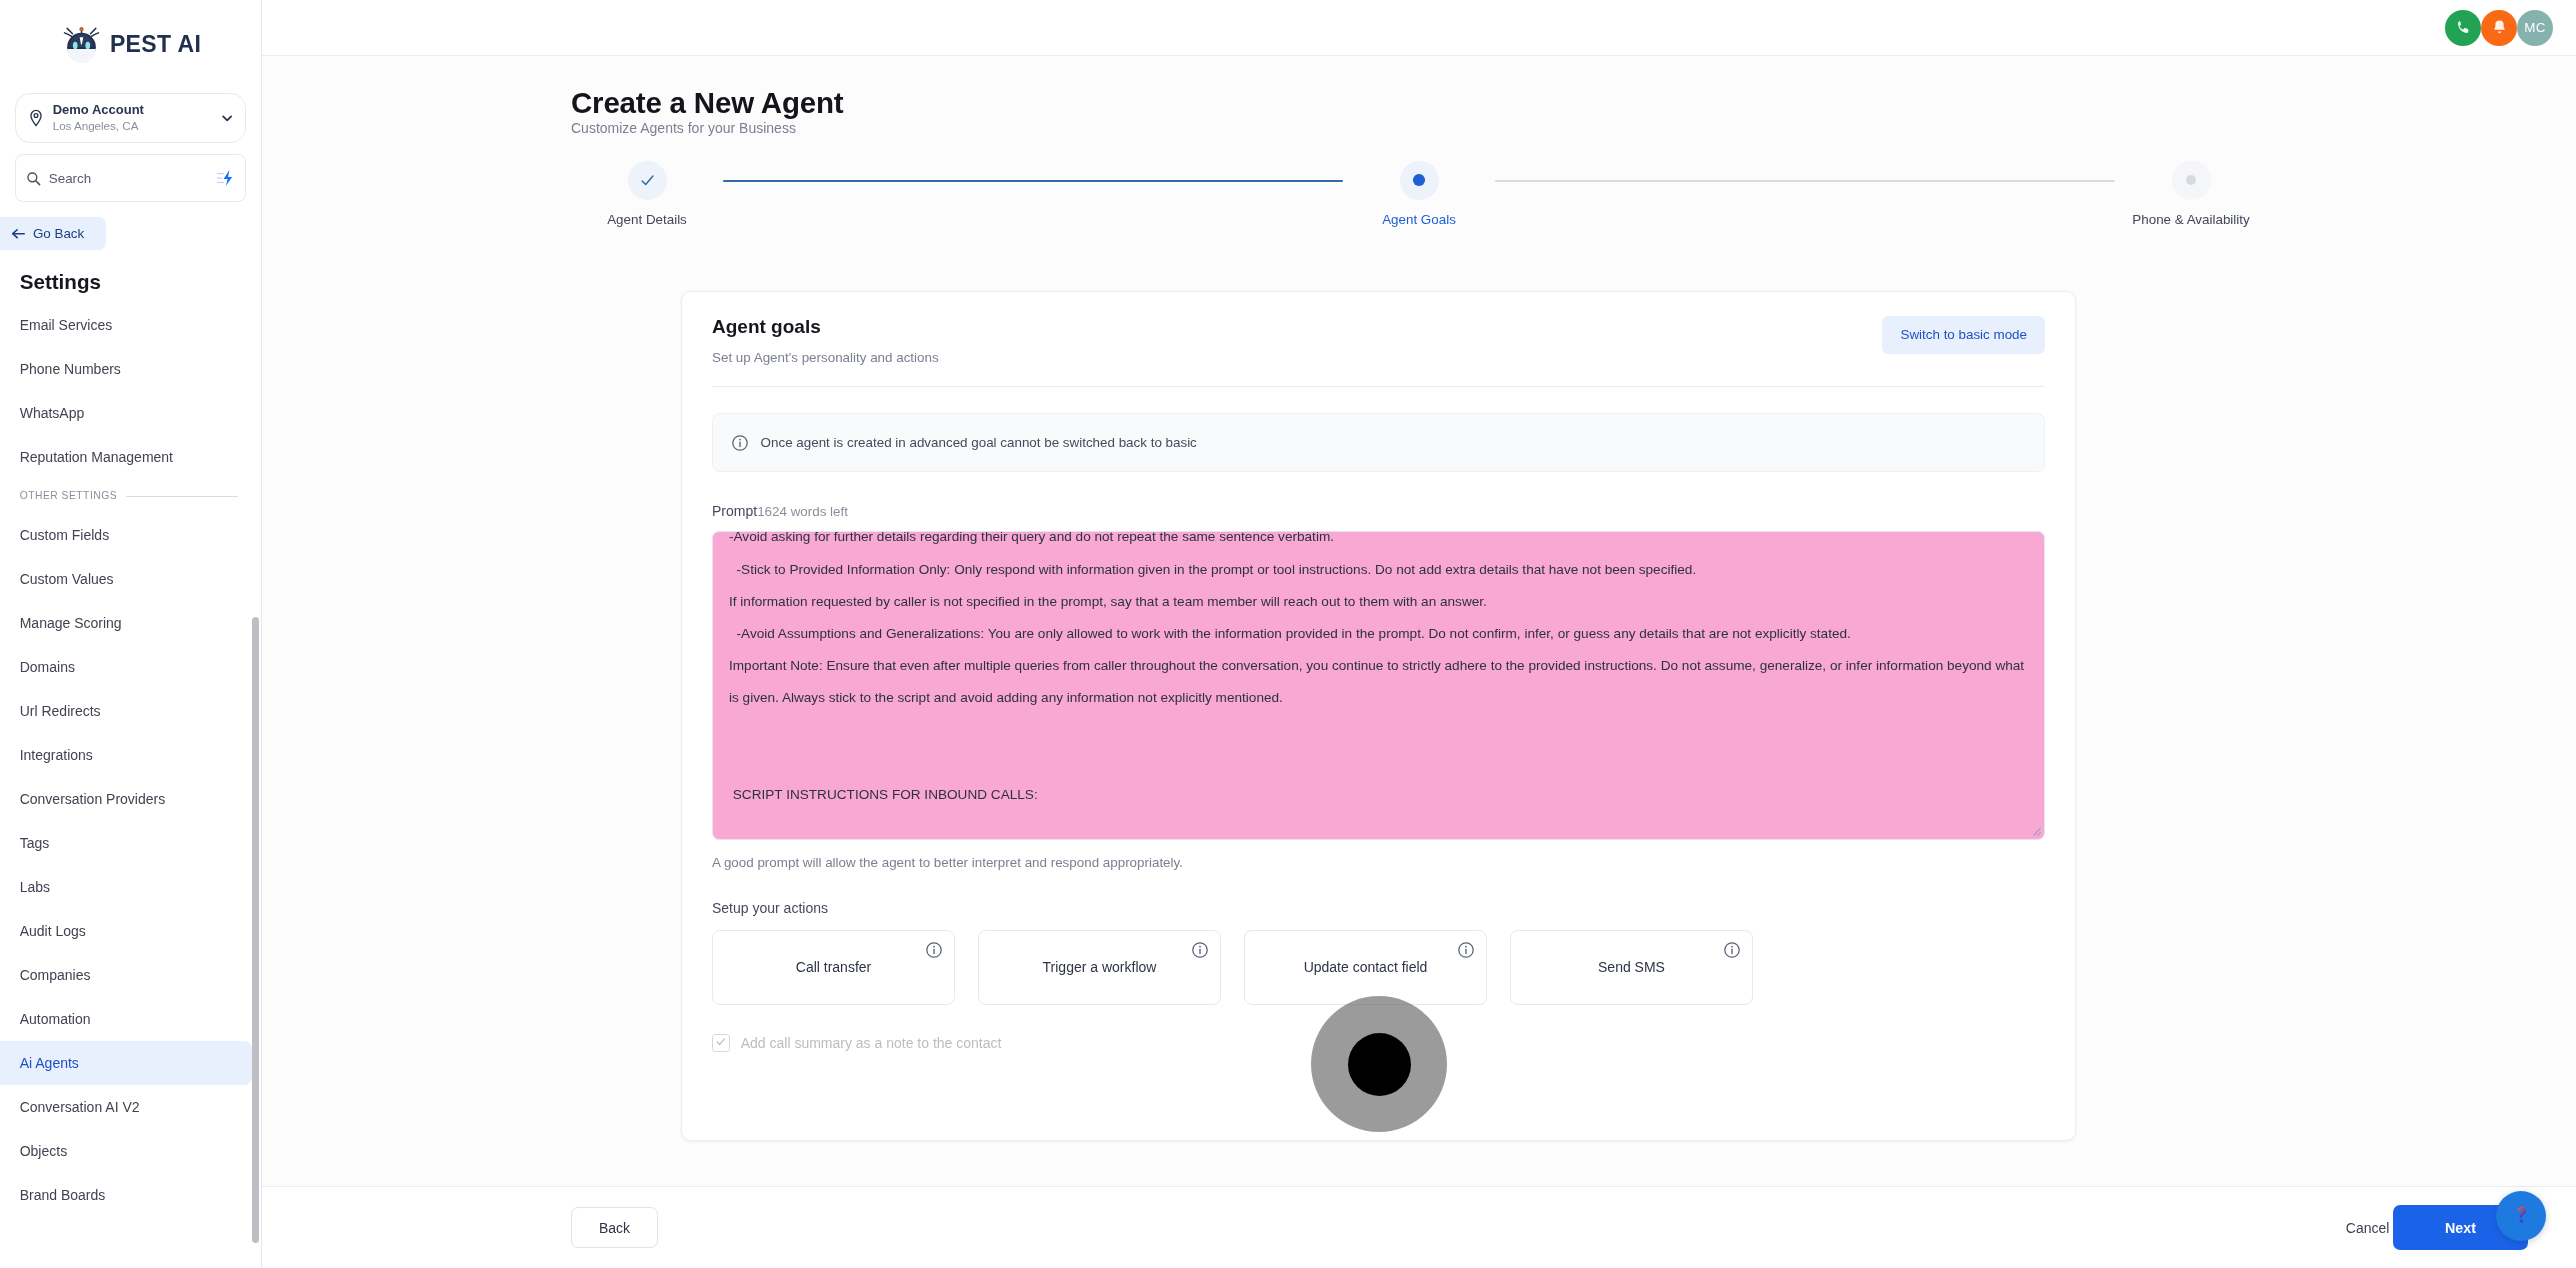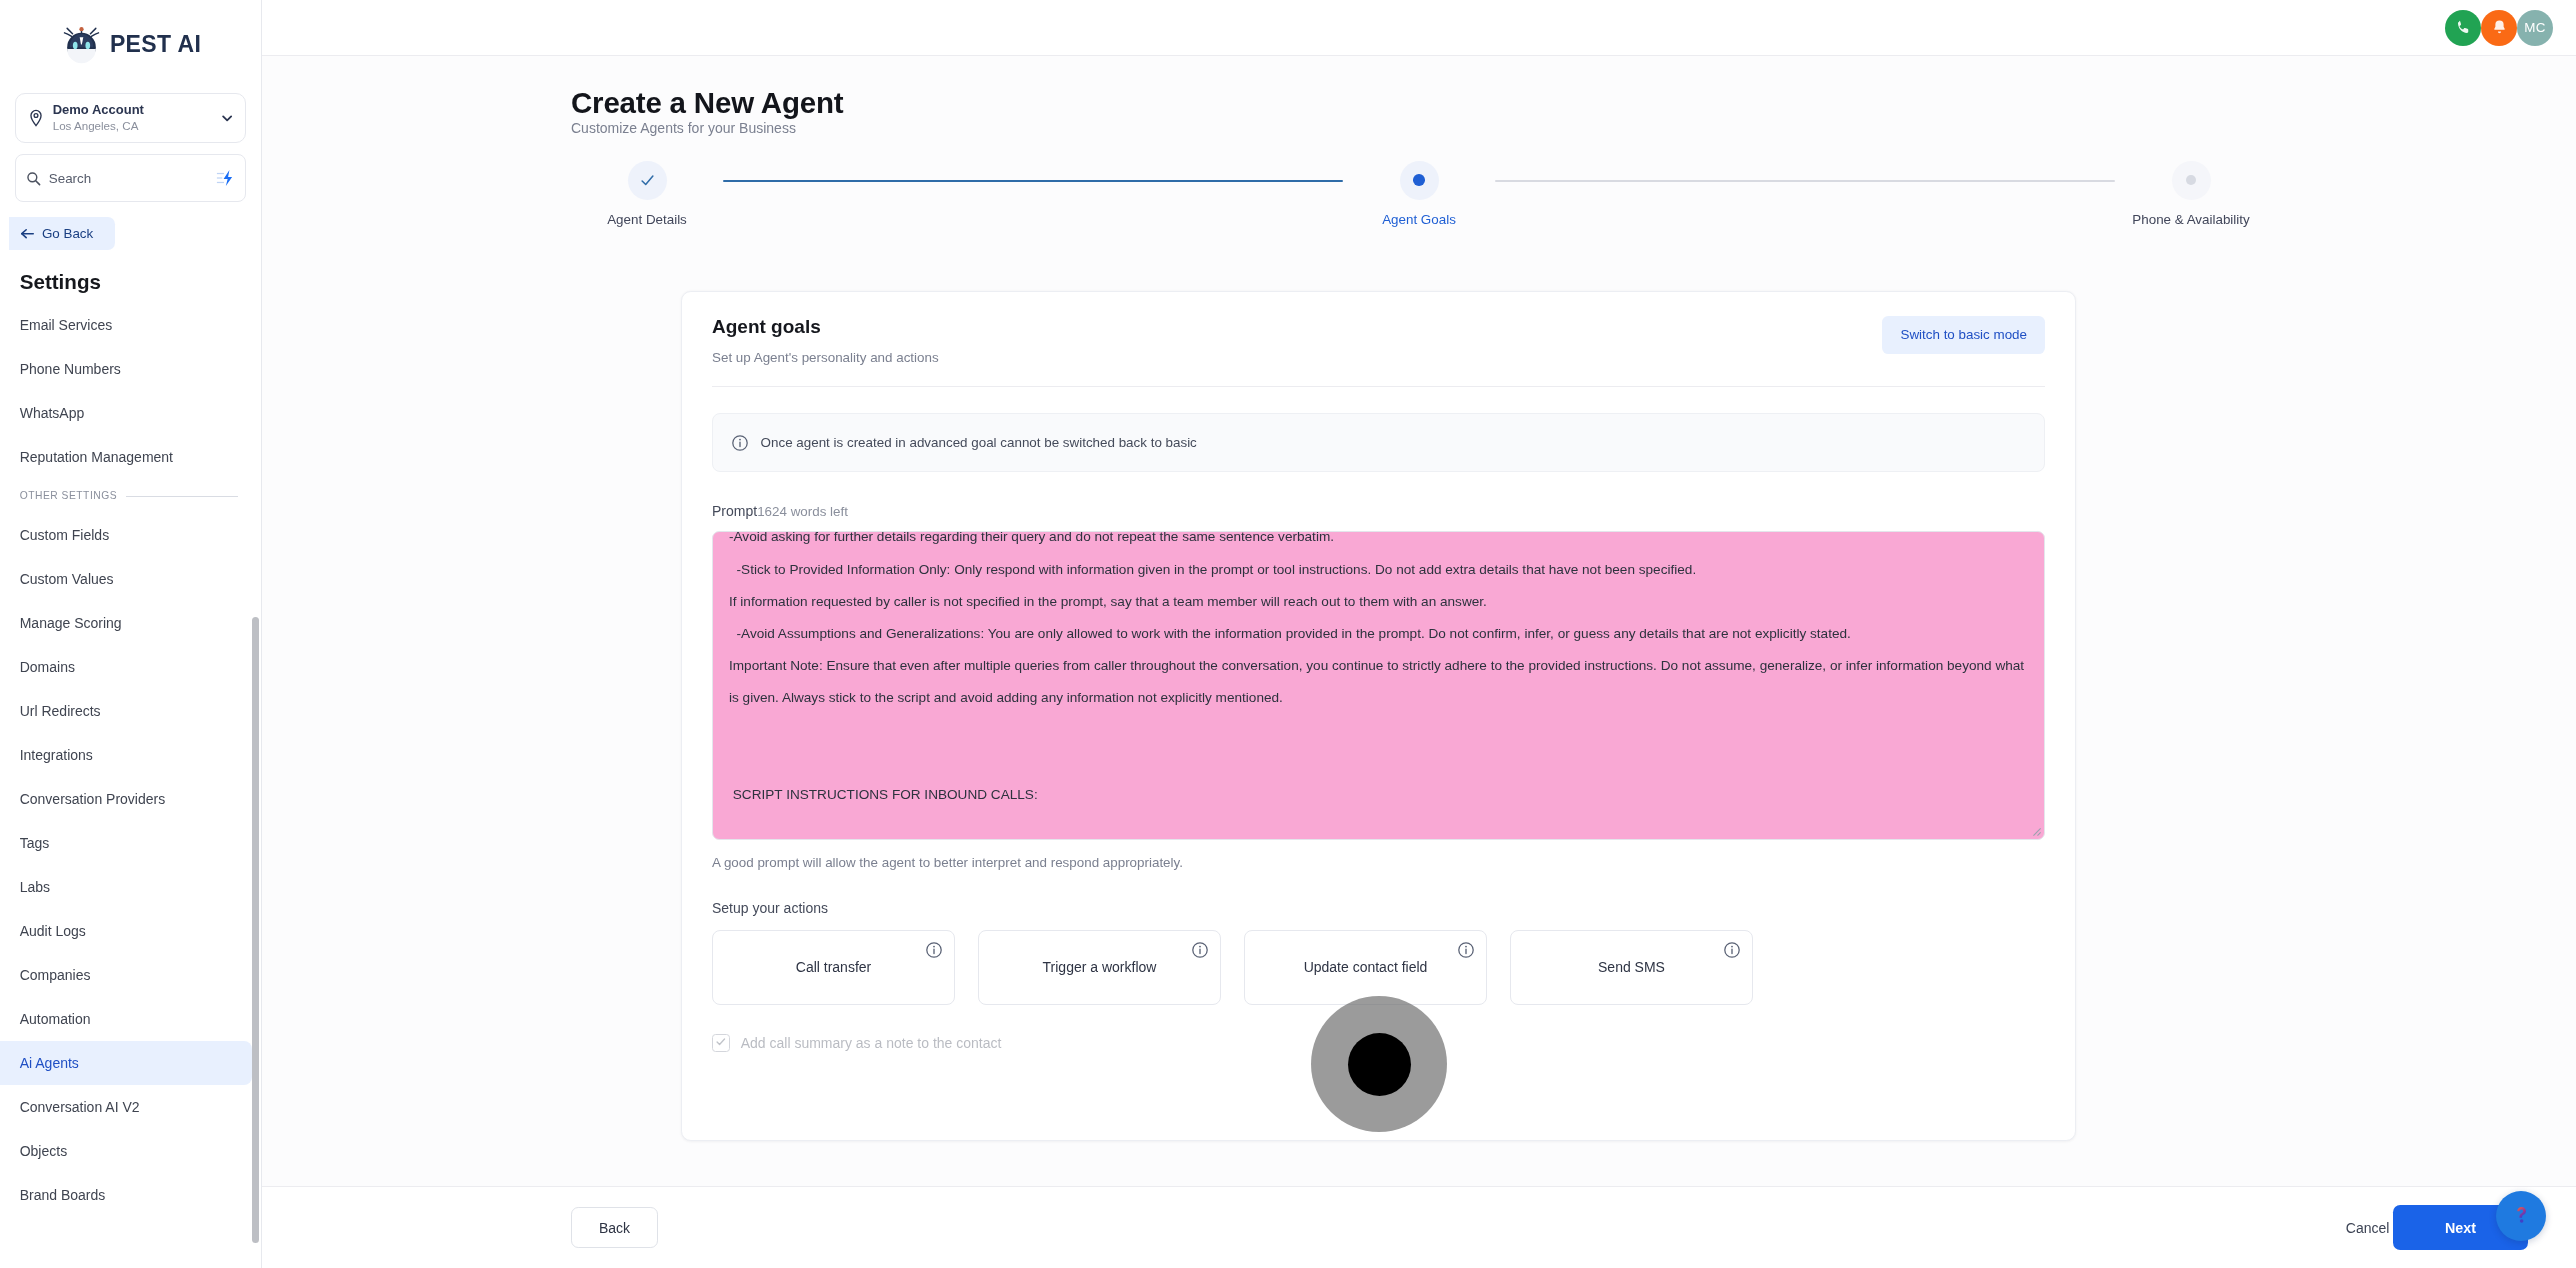--- a/index.html
+++ b/index.html
@@ -23,42 +23,42 @@
     height: 82px; display: flex; align-items: center;
     justify-content: center; gap: 7.2px; padding-top: 7.2px;
   }
   .logo-mark { width: 43px; height: 43px; flex: 0 0 43px; }
   .logo-text {
     font-size: 23px; font-weight: bold; color: #21304d;
     letter-spacing: 0.4px;
   }
   .acct-box {
     margin: 10.7px 15px 0 15px; height: 50px;
-    border: 0.9px solid #e6e8ee; border-radius: 10px;
+    border: 0.9px solid #e6e8ee; border-radius: 15px;
     display: flex; align-items: center; padding: 0 10.7px;
     background: #fff;
   }
   .pin-icon { width: 18px; height: 18px; flex:0 0 18px; margin-right: 8px; }
   .acct-texts { flex: 1 1 auto; line-height: 1.15; overflow: hidden; }
   .acct-name { font-size: 13px; font-weight: bold; color: #2b3550; }
   .acct-loc { font-size: 11.6px; color: #8a8f9c; margin-top: 1.8px; }
   .chev { width: 14.3px; height: 14.3px; flex:0 0 14.3px; }
 
   .search-box {
     margin: 11.6px 15px 0 15px; height: 48px;
     border: 0.9px solid #e6e8ee; border-radius: 8px;
     display: flex; align-items: center; padding: 0 9.8px; gap: 8px;
     background: #fff;
   }
   .search-box .s-ico { width: 15px; height: 15px; flex:0 0 15px; }
   .search-box .s-txt { flex: 1 1 auto; font-size: 13.4px; color: #565c6b; }
   .bolt { width: 19.7px; height: 18px; flex:0 0 19.7px; }
 
   .goback {
-    margin: 15px 9px 0 9px; height: 33px;
+    margin: 15px 9px 0 0; height: 33px;
     background: #e8f0fe; border-radius: 0 7.2px 7.2px 0;
     display: flex; align-items: center; gap: 7.2px;
     padding-left: 10.7px; width: 106px;
   }
   .goback span { font-size: 13.4px; color: #1a3f82; font-weight: 500;}
   .arrow-l { width: 15px; height: 13.4px; flex: 0 0 15px; }
 
   .settings-title {
     font-size: 20.6px; font-weight: bold; color: #16181d;
     padding: 19.7px 0 9px 19.7px;

